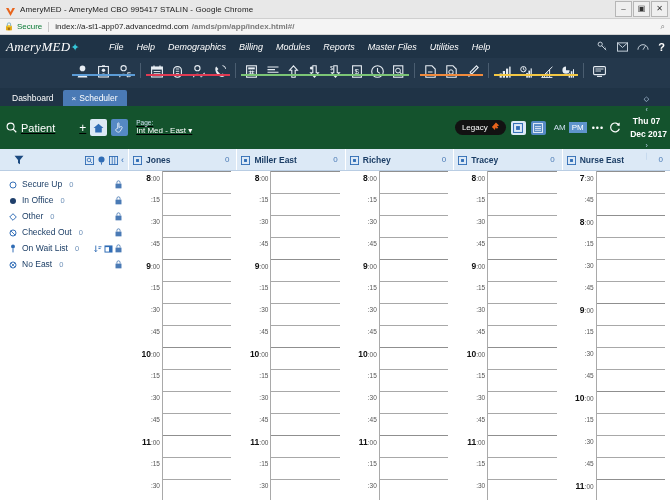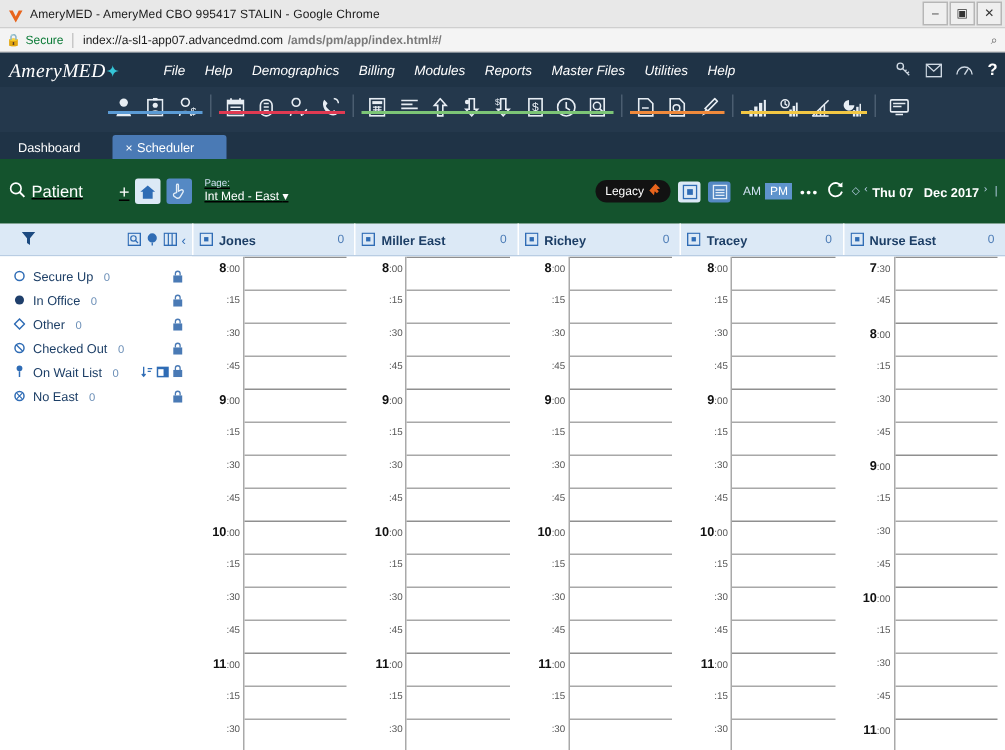--- a/index.html
+++ b/index.html
@@ -53,21 +53,21 @@
   }
   .igrp{display:flex;align-items:flex-start;padding:0 4px;position:relative;}
   .igrp .ibtn{width:21px;height:21px;display:flex;align-items:center;justify-content:center;padding-top:3px;}
   .igrp .underline{position:absolute;left:4px;right:4px;bottom:6px;height:2px;}
   .ivsep{width:1px;height:15px;background:#4a5d70;margin:5px 1px 0 1px;}
   
   .tabsrow{
     height:18px;background:#1f3346;display:flex;align-items:flex-end;padding-left:3px;
   }
   .tab{
-    font-size:8.5px;color:#ffffff;padding:3px 21px 3px 9px;white-space:nowrap;
+    font-size:8.5px;color:#ffffff;padding:3px 9px 3px 9px;white-space:nowrap;
   }
   .tab.active{
     background:#4a7ab5;color:#ffffff;border-radius:2px 2px 0 0;
   }
   .tab .x{font-size:8px;margin-right:3px;}
   
   .patientbar{
     height:43px;background:#14532d;display:flex;align-items:center;position:relative;text-decoration:underline;
   }
   .patient-search{display:flex;align-items:center;gap:4px;padding-left:6px;}
@@ -87,21 +87,21 @@
     background:#121212;color:#ffffff;font-size:8px;border-radius:8px;
     padding:2px 6px 2px 7px;display:flex;align-items:center;gap:3px;
   }
   .viewbtn{width:15px;height:14px;border-radius:2px;display:flex;align-items:center;justify-content:center;}
   .viewbtn.sel{background:#dce9f6;}
   .viewbtn.unsel{background:#5589c4;}
   .ampm{display:flex;align-items:center;}
   .ampm .seg{font-size:8px;color:#cfe0f2;padding:1px 3px;}
   .ampm .seg.act{background:#5f94cc;color:#ffffff;}
   .dots{color:#ffffff;font-size:9px;letter-spacing:1px;}
-  .datenav{display:flex;gap:3px;color:#ffffff;}
+  .datenav{display:flex;align-items:center;gap:3px;color:#ffffff;flex-direction:column;}
   .datenav .arw{font-size:7px;color:#b9d0e8;}
   .datenav .d{font-size:8.5px;font-weight:bold;}
   
   .colheader{
     height:21px;background:#dce9f6;display:flex;align-items:center;
     border-bottom:1px solid #b9cde3;
   }
   .ch-left{
     width:128px;flex:0 0 128px;display:flex;align-items:center;height:100%;
     position:relative;

